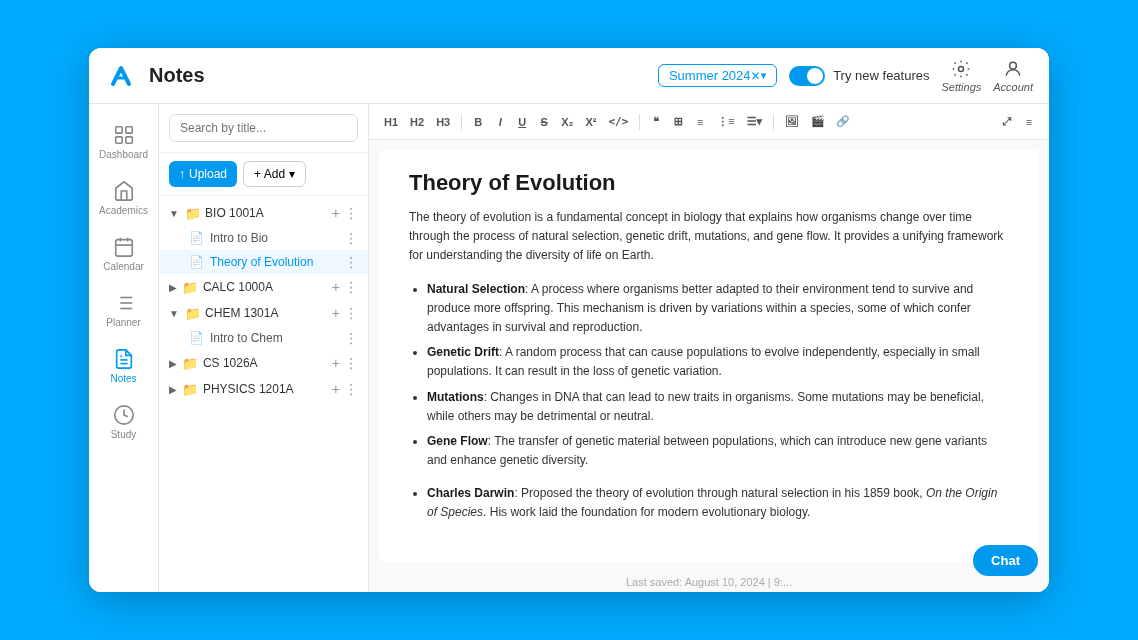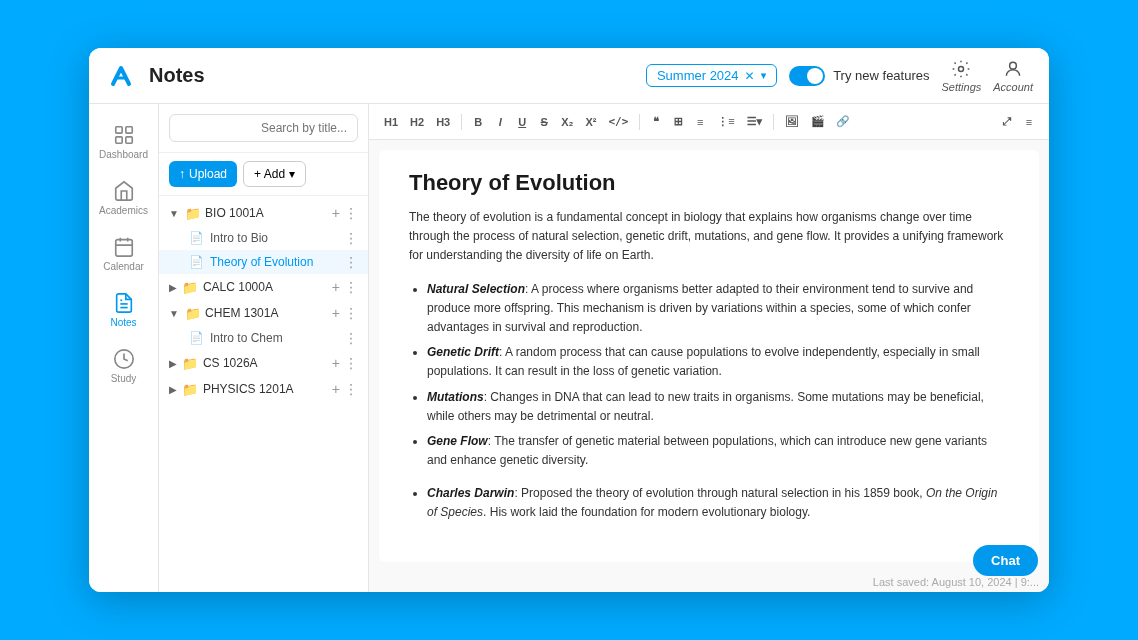--- a/index.html
+++ b/index.html
@@ -44,21 +44,20 @@
       font-weight: 700;
       color: #222;
       margin-right: auto;
     }
     .semester-badge {
       display: flex;
       align-items: center;
       border: 1.5px solid #0099ee;
       border-radius: 6px;
       padding: 3px 10px;
-      gap: 6px;
       font-size: 13px;
       color: #0099ee;
       font-weight: 500;
     }
     .semester-badge .close-x {
       cursor: pointer;
       font-size: 12px;
       color: #0099ee;
     }
     .semester-badge .chevron {
@@ -151,21 +150,20 @@
       border-bottom: 1px solid #eee;
     }
     .search-input {
       width: 100%;
       padding: 6px 10px;
       border: 1px solid #ddd;
       border-radius: 6px;
       font-size: 12px;
       color: #999;
       outline: none;
-      text-align: right;
     }
     .notes-actions {
       display: flex;
       gap: 6px;
       padding: 8px 10px;
       border-bottom: 1px solid #eee;
     }
     .upload-btn {
       background: #0099ee;
       color: #fff;
@@ -290,27 +288,26 @@
     }
     .editor-content ul li {
       font-size: 12px;
       color: #333;
       line-height: 1.6;
       margin-bottom: 6px;
     }
     .editor-content ul li strong {
       font-weight: 700;
       color: #1a1a1a;
-      font-style: italic;
     }
     .editor-content ul li em {
       font-style: italic;
     }
     .editor-footer {
-      text-align: right;
+      text-align: center;
       font-size: 11px;
       color: #aaa;
       padding: 4px 10px;
     }
     .chat-btn {
       position: absolute;
       bottom: 10px;
       right: 10px;
       background: #0099ee;
       color: #fff;
@@ -381,20 +378,31 @@
         <span>Academics</span>
       </div>
       <div class="nav-item">
         <svg viewBox="0 0 24 24" fill="none" stroke="currentColor" stroke-width="1.8">
           <rect x="3" y="4" width="18" height="18" rx="2"></rect>
           <line x1="16" y1="2" x2="16" y2="6"></line>
           <line x1="8" y1="2" x2="8" y2="6"></line>
           <line x1="3" y1="10" x2="21" y2="10"></line>
         </svg>
         <span>Calendar</span>
+      </div>
+      <div class="nav-item">
+        <svg viewBox="0 0 24 24" fill="none" stroke="currentColor" stroke-width="1.8">
+          <line x1="8" y1="6" x2="21" y2="6"></line>
+          <line x1="8" y1="12" x2="21" y2="12"></line>
+          <line x1="8" y1="18" x2="21" y2="18"></line>
+          <line x1="3" y1="6" x2="3.01" y2="6"></line>
+          <line x1="3" y1="12" x2="3.01" y2="12"></line>
+          <line x1="3" y1="18" x2="3.01" y2="18"></line>
+        </svg>
+        <span>Planner</span>
       </div>
       <div class="nav-item active">
         <svg viewBox="0 0 24 24" fill="none" stroke="#0099ee" stroke-width="1.8">
           <path d="M14 2H6a2 2 0 0 0-2 2v16a2 2 0 0 0 2 2h12a2 2 0 0 0 2-2V8z"></path>
           <polyline points="14 2 14 8 20 8"></polyline>
           <line x1="16" y1="13" x2="8" y2="13"></line>
           <line x1="16" y1="17" x2="8" y2="17"></line>
           <polyline points="10 9 9 9 8 9"></polyline>
         </svg>
         <span style="color:#0099ee">Notes</span>

